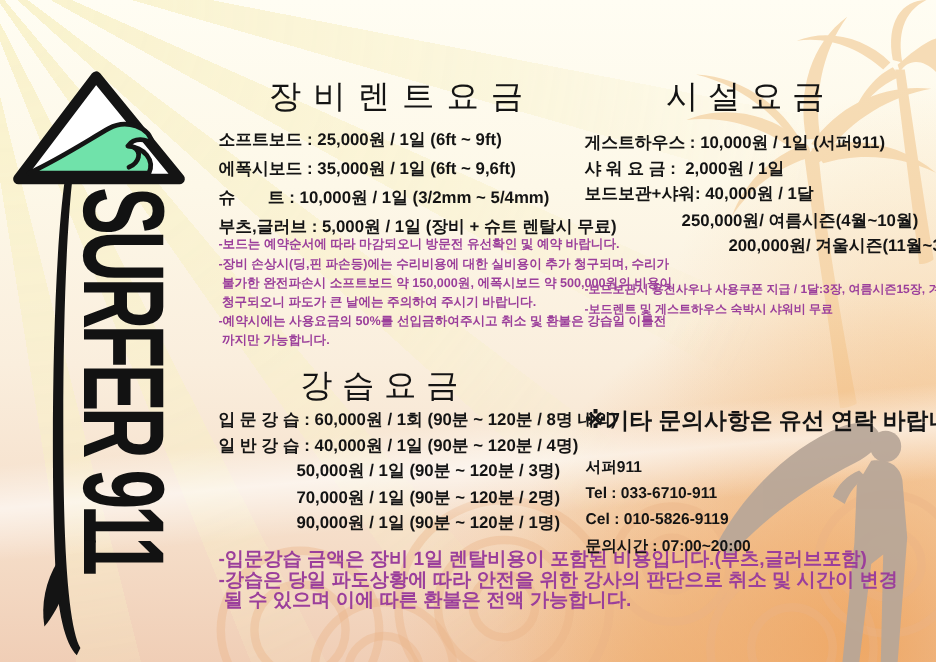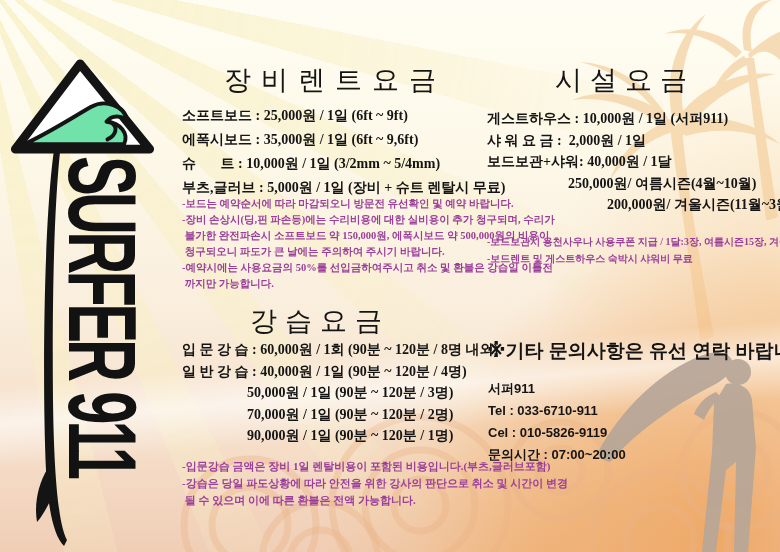--- a/index.html
+++ b/index.html
@@ -24,21 +24,21 @@
   }
   .sweep {
     position:absolute; left:-80px; width:980px; height:80px;
     background:linear-gradient(180deg, rgba(255,255,255,.0), rgba(255,255,255,.6) 45%, rgba(255,255,255,.0));
     transform:rotate(-5deg); pointer-events:none;
   }
   .heading {
     position:absolute; text-align:center; font-size:27px; font-weight:400;
     letter-spacing:10px; padding-left:10px; color:#141414; white-space:pre;
   }
-  .line { white-space:pre; color:#141414;font-family:Liberation Serif, serif; }
+  .line { white-space:pre; color:#141414; }
   .bodylines { position:absolute; font-size:14px; font-weight:700; line-height:24px; }
   .sublines  { font-size:14px; font-weight:700; line-height:21.5px; }
   .notes { position:absolute; font-weight:700; }
   .notes .line { color:var(--purple); }
   #poster { --purple:#9b3f9b; }
   .contact-line { white-space:pre; color:#141414; }
   
   #brand-text {
     position:absolute; left:56px; top:156px; height:400px; width:92px;
     writing-mode:vertical-rl; text-orientation:sideways;
@@ -146,21 +146,21 @@
   </div>
 
   <div class="heading" style="left:170px;top:303px;width:290px;letter-spacing:8px">강습요금</div>
   <div class="bodylines" style="left:182px;top:339px;line-height:21.5px">
     <div class="line">입 문 강 습 : 60,000원 / 1회 (90분 ~ 120분 / 8명 내외)</div>
     <div class="line">일 반 강 습 : 40,000원 / 1일 (90분 ~ 120분 / 4명)</div>
     <div class="line sublines" style="margin-left:65px">50,000원 / 1일 (90분 ~ 120분 / 3명)</div>
     <div class="line sublines" style="margin-left:65px">70,000원 / 1일 (90분 ~ 120분 / 2명)</div>
     <div class="line sublines" style="margin-left:65px">90,000원 / 1일 (90분 ~ 120분 / 1명)</div>
   </div>
-  <div class="notes" style="left:182px;top:458px;font-size:11px;line-height:17px">
+  <div class="notes" style="left:182px;top:458px;font-size:16px;line-height:17px">
     <div class="line">-입문강습 금액은 장비 1일 렌탈비용이 포함된 비용입니다.(부츠,글러브포함)</div>
     <div class="line">-강습은 당일 파도상황에 따라 안전을 위한 강사의 판단으로 취소 및 시간이 변경</div>
     <div class="line"> 될 수 있으며 이에 따른 환불은 전액 가능합니다.</div>
   </div>
 
   <div style="position:absolute;left:487px;top:338px;font-size:19px;font-weight:700" class="contact-line">※기타 문의사항은 유선 연락 바랍니다.</div>
   <div style="position:absolute;left:488px;top:378px;font-size:13px;font-weight:600;line-height:22px">
     <div class="contact-line">서퍼911</div>
     <div class="contact-line">Tel : 033-6710-911</div>
     <div class="contact-line">Cel : 010-5826-9119</div>

